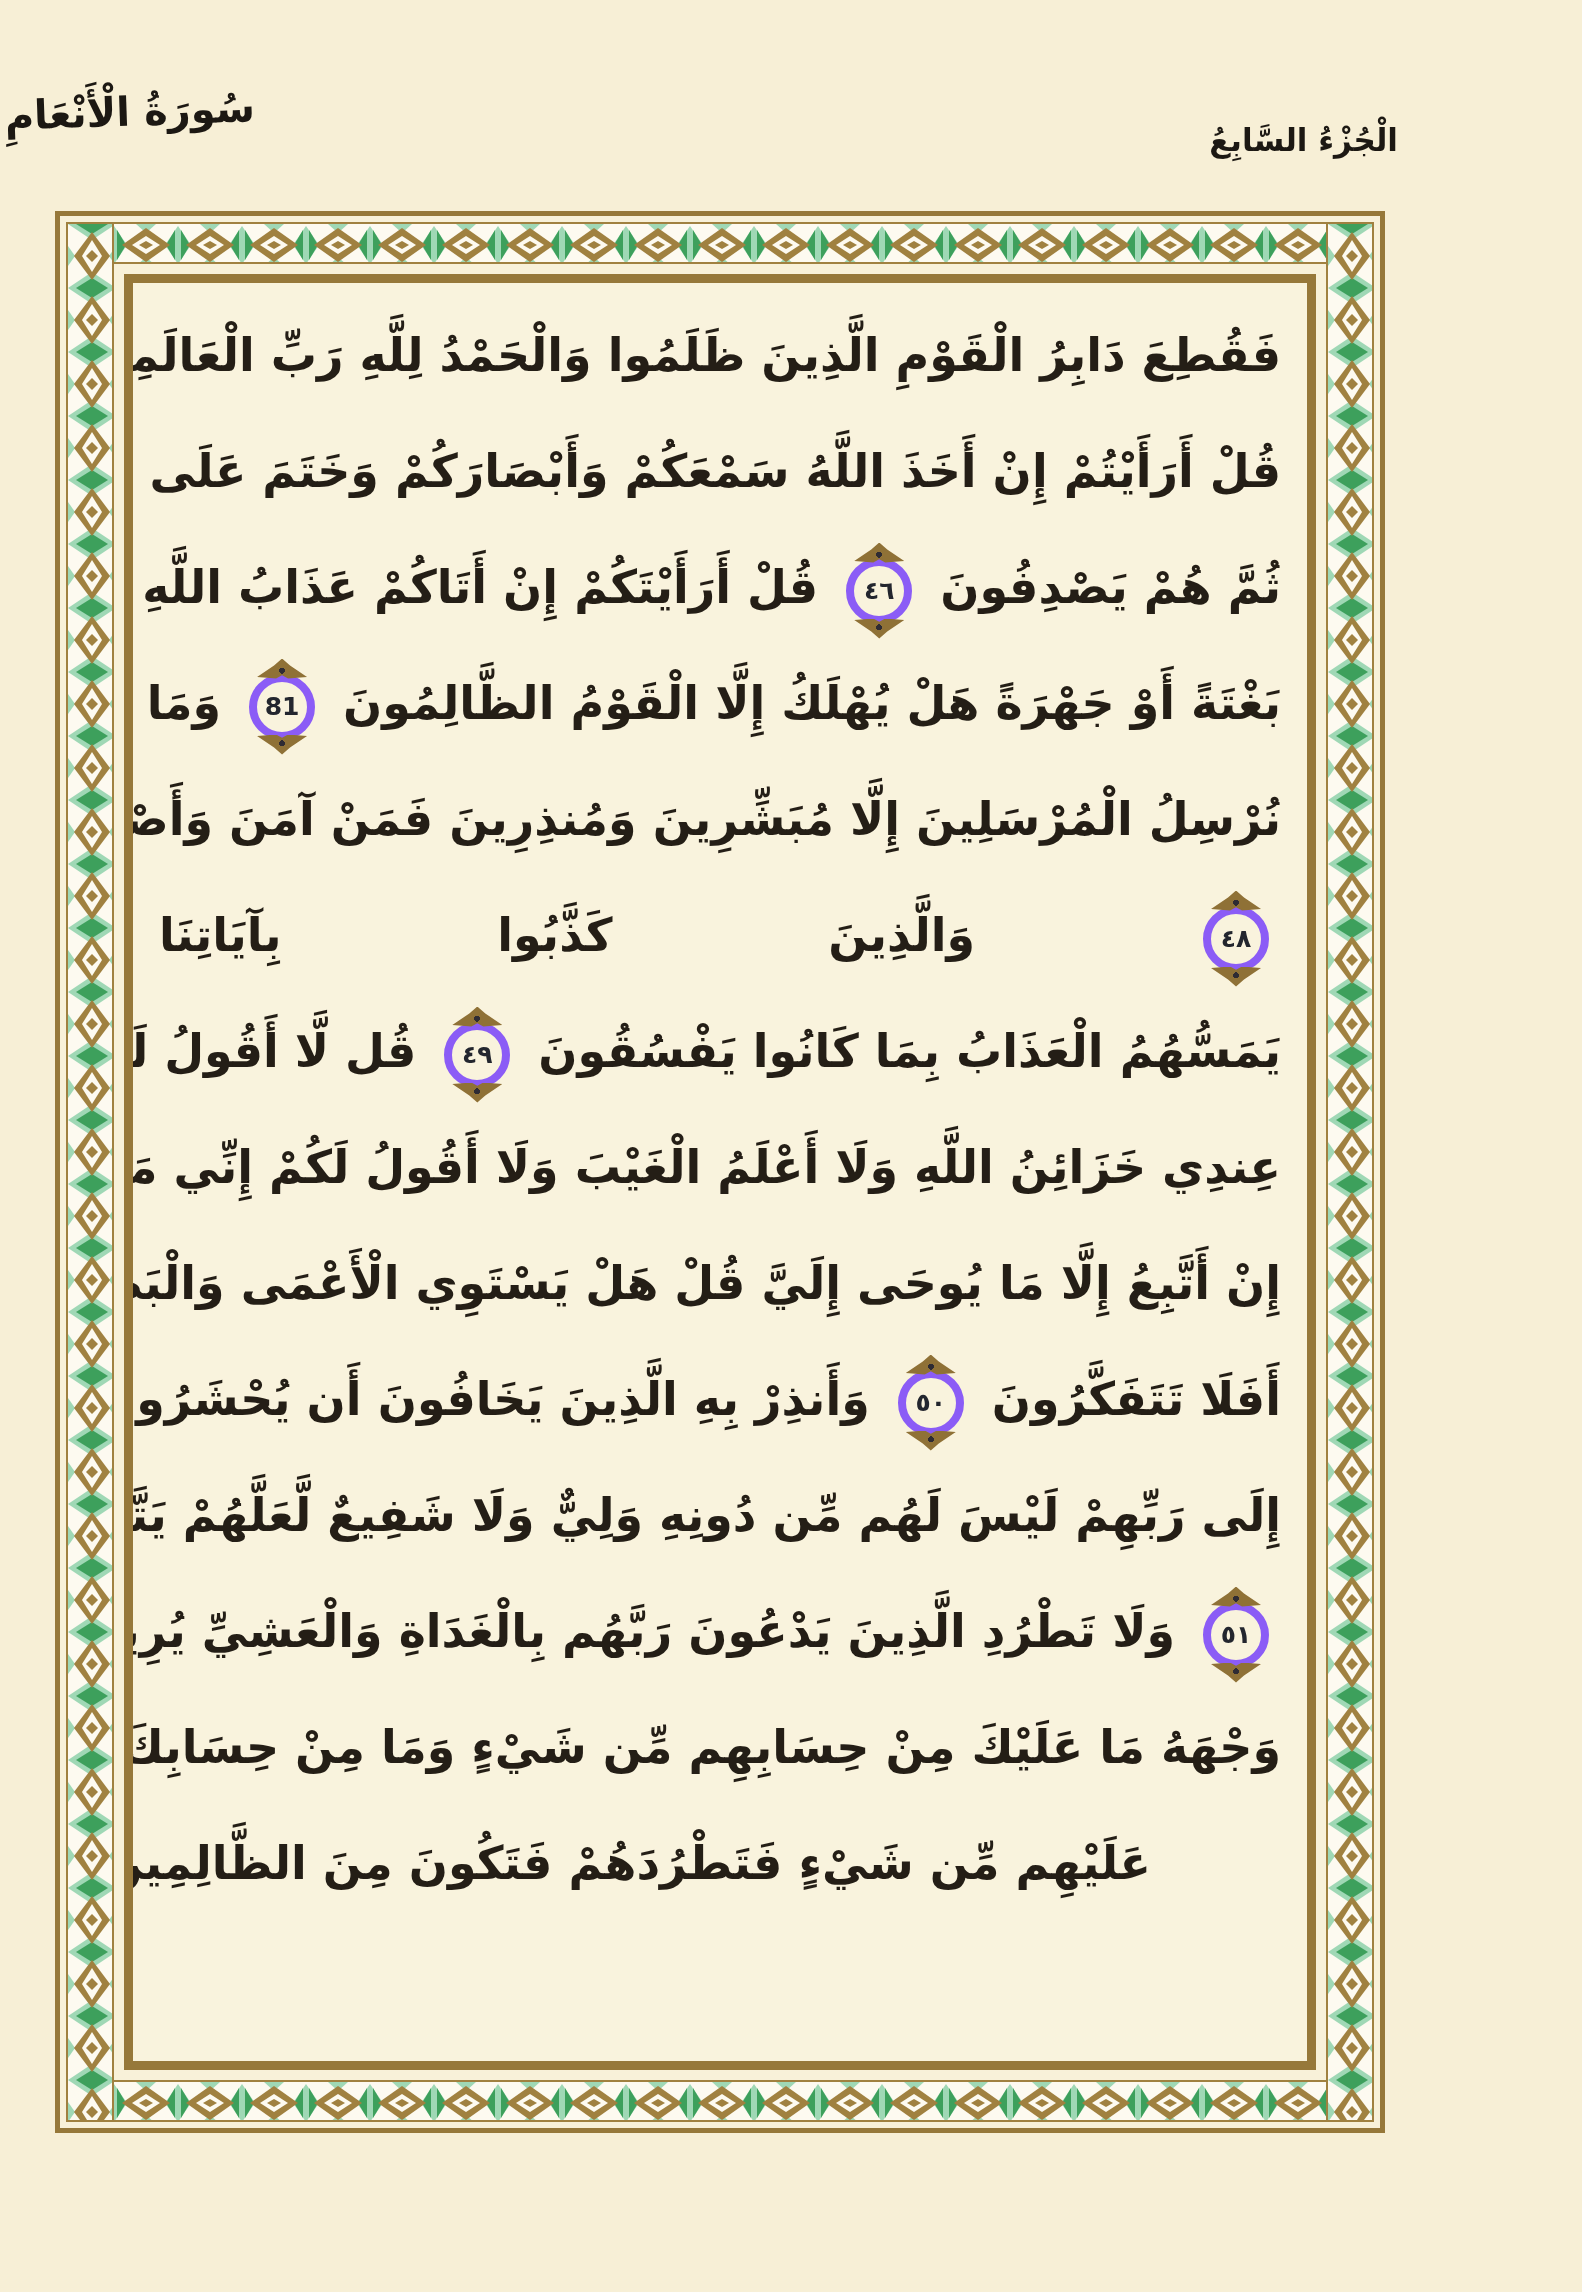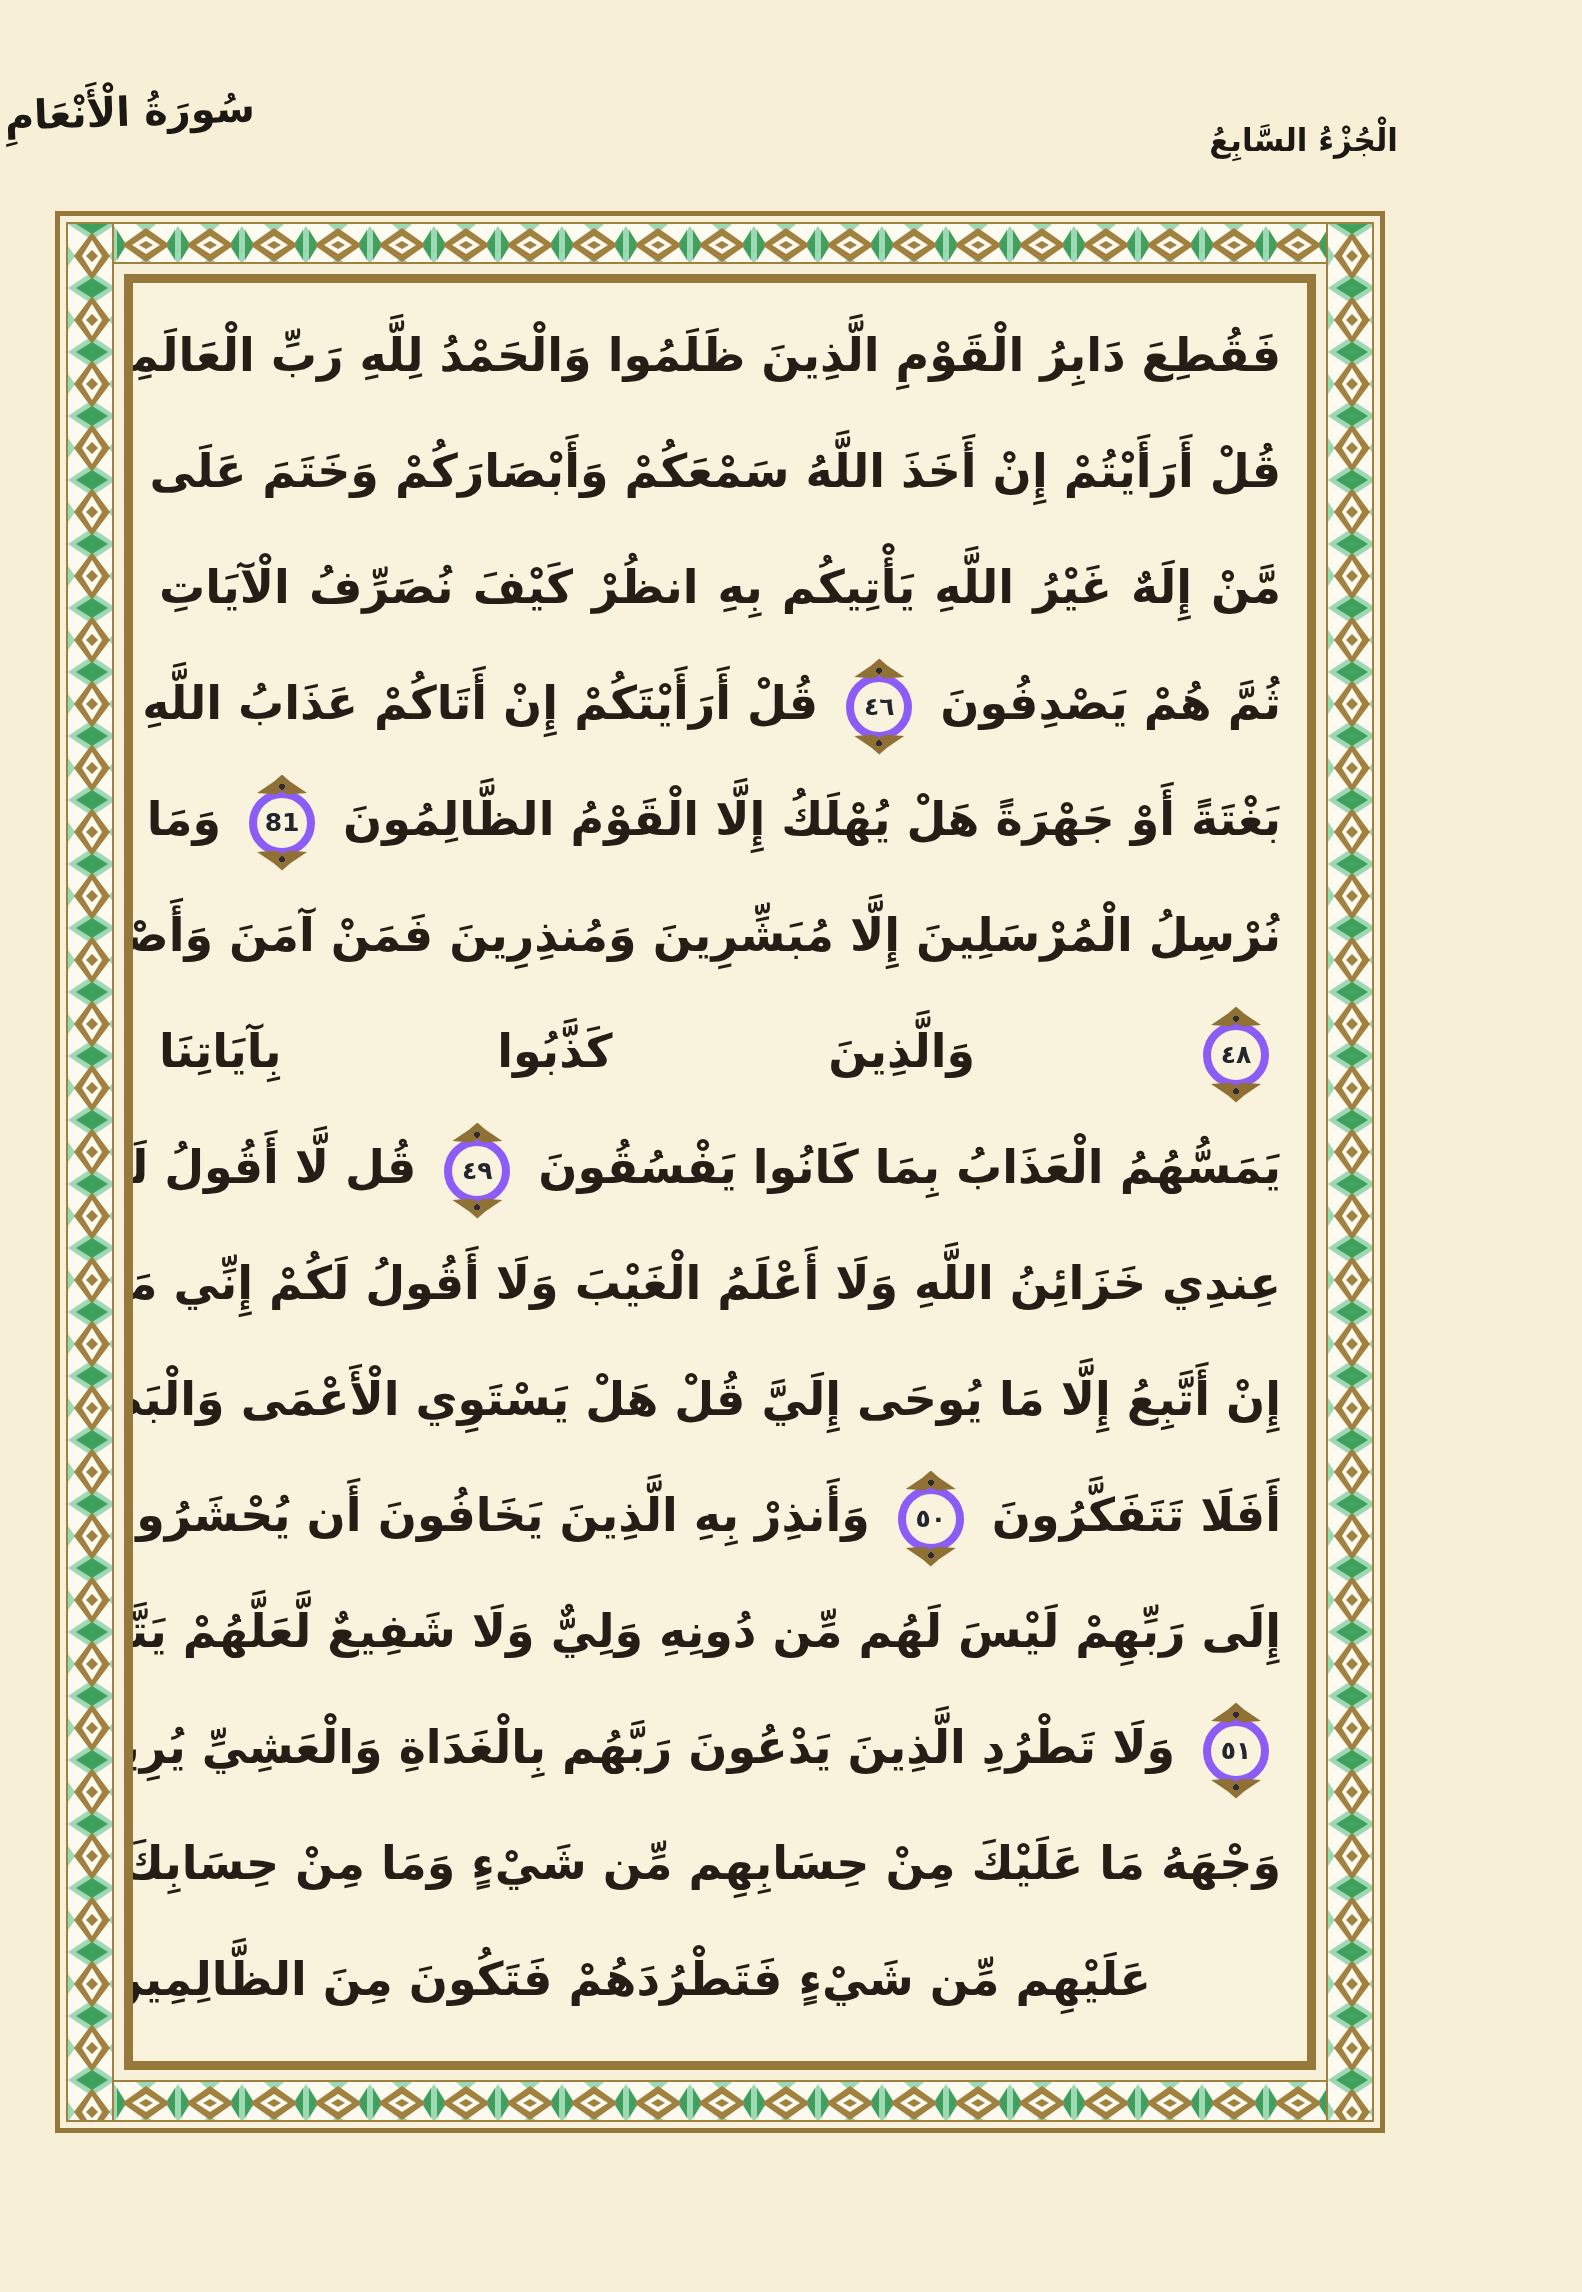--- a/index.html
+++ b/index.html
@@ -167,21 +167,20 @@
           </pattern>
         </defs>
         <rect width="100%" height="100%" fill="url(#bandRight)"></rect>
       </svg>
     </div>
 
     <div class="inner-frame">
       <div class="text-area">
           <div class="line"><span>فَقُطِعَ دَابِرُ الْقَوْمِ الَّذِينَ ظَلَمُوا وَالْحَمْدُ لِلَّهِ رَبِّ الْعَالَمِينَ</span> </div>
           <div class="line"><span>قُلْ أَرَأَيْتُمْ إِنْ أَخَذَ اللَّهُ سَمْعَكُمْ وَأَبْصَارَكُمْ وَخَتَمَ عَلَى قُلُوبِكُم</span></div>
-          <div class="line"><span>مَّنْ إِلَهٌ غَيْرُ اللَّهِ يَأْتِيكُم بِهِ انظُرْ كَيْفَ نُصَرِّفُ الْآيَاتِ</span></div>
           <div class="line"><span>ثُمَّ هُمْ يَصْدِفُونَ</span> <span class="verse-marker"><span class="verse-num">٤٦</span></span> <span>قُلْ أَرَأَيْتَكُمْ إِنْ أَتَاكُمْ عَذَابُ اللَّهِ</span></div>
           <div class="line"><span>بَغْتَةً أَوْ جَهْرَةً هَلْ يُهْلَكُ إِلَّا الْقَوْمُ الظَّالِمُونَ</span> <span class="verse-marker"><span class="verse-num">81</span></span> <span>وَمَا</span></div>
           <div class="line"><span>نُرْسِلُ الْمُرْسَلِينَ إِلَّا مُبَشِّرِينَ وَمُنذِرِينَ فَمَنْ آمَنَ وَأَصْلَحَ</span></div>
           <div class="line"> <span class="verse-marker"><span class="verse-num">٤٨</span></span> <span>وَالَّذِينَ كَذَّبُوا بِآيَاتِنَا</span></div>
           <div class="line"><span>يَمَسُّهُمُ الْعَذَابُ بِمَا كَانُوا يَفْسُقُونَ</span> <span class="verse-marker"><span class="verse-num">٤٩</span></span> <span>قُل لَّا أَقُولُ لَكُمْ</span></div>
           <div class="line"><span>عِندِي خَزَائِنُ اللَّهِ وَلَا أَعْلَمُ الْغَيْبَ وَلَا أَقُولُ لَكُمْ إِنِّي مَلَكٌ</span></div>
           <div class="line"><span>إِنْ أَتَّبِعُ إِلَّا مَا يُوحَى إِلَيَّ قُلْ هَلْ يَسْتَوِي الْأَعْمَى وَالْبَصِيرُ</span></div>
           <div class="line"><span>أَفَلَا تَتَفَكَّرُونَ</span> <span class="verse-marker"><span class="verse-num">٥٠</span></span> <span>وَأَنذِرْ بِهِ الَّذِينَ يَخَافُونَ أَن يُحْشَرُوا</span></div>
           <div class="line"><span>إِلَى رَبِّهِمْ لَيْسَ لَهُم مِّن دُونِهِ وَلِيٌّ وَلَا شَفِيعٌ لَّعَلَّهُمْ يَتَّقُونَ</span></div>
           <div class="line"><span class="verse-marker"><span class="verse-num">٥١</span></span> <span>وَلَا تَطْرُدِ الَّذِينَ يَدْعُونَ رَبَّهُم بِالْغَدَاةِ وَالْعَشِيِّ يُرِيدُونَ</span></div>

